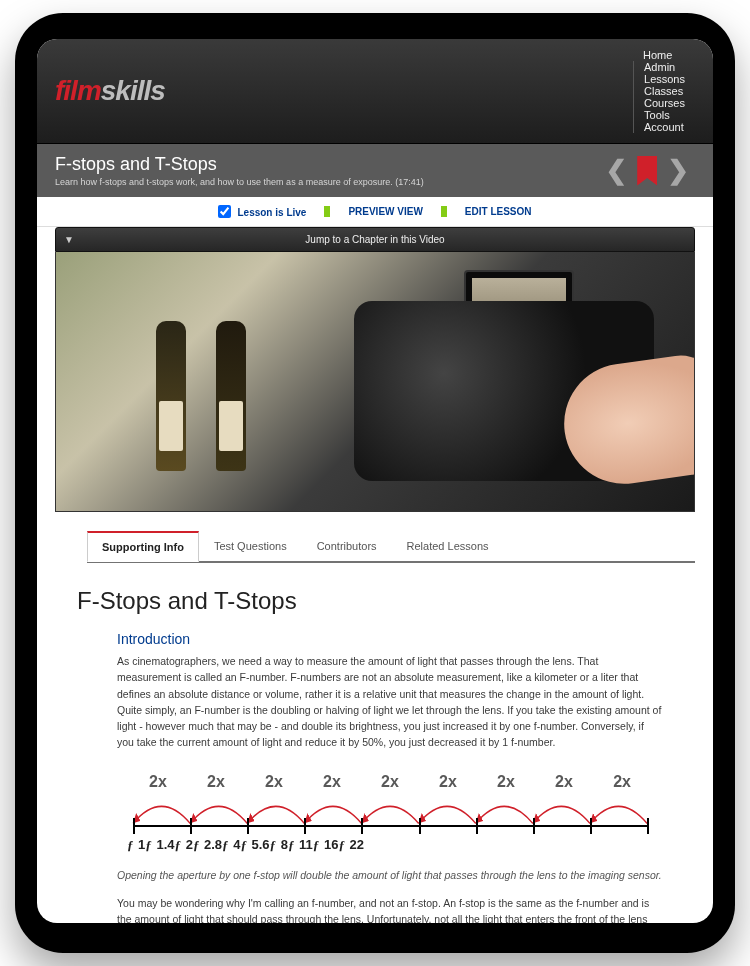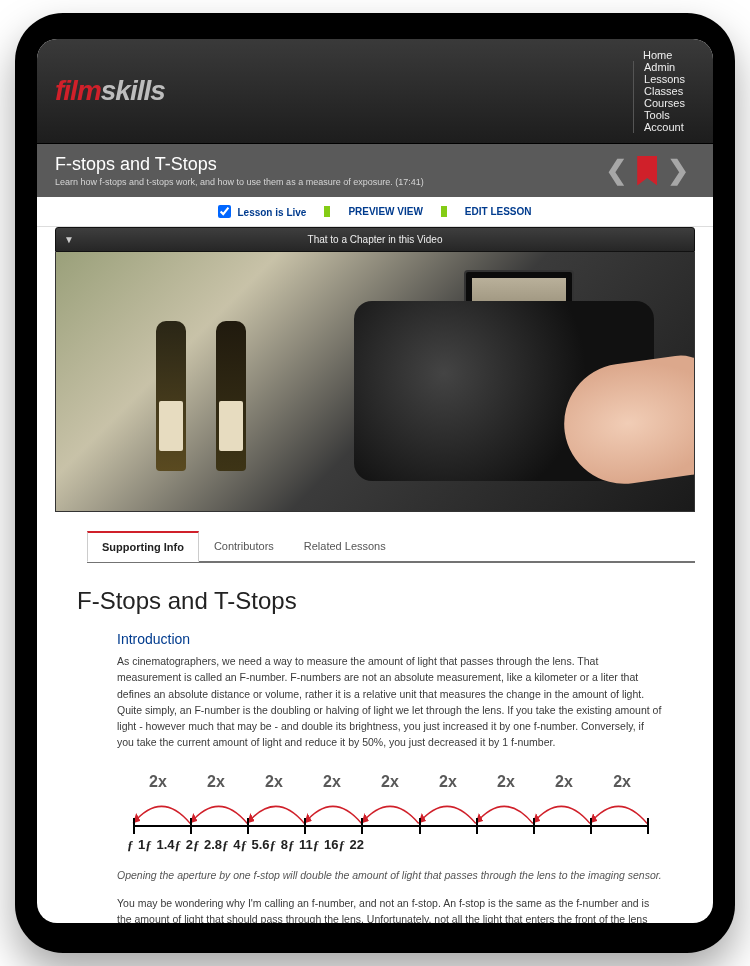--- a/index.html
+++ b/index.html
@@ -190,38 +190,39 @@
         <input type="checkbox" checked="" style="">
         <span>Lesson is Live</span>
       </label>
       <span class="ctrl">PREVIEW VIEW</span>
       <span class="ctrl">EDIT LESSON</span>
     </div>
 
     <div class="video-wrap">
       <div class="chapter-bar">
         <span class="tri">▼</span>
-        <span class="lbl">That to a Chapter in this Video</span>
+        <span class="lbl">Jump to a Chapter in this Video</span>
       </div>
       <div class="video">
         <div class="bottle b1">
             <div class="lbl"></div>
           </div>
         <div class="bottle b2">
             <div class="lbl"></div>
           </div>
         <div class="monitor"></div>
         <div class="camera"></div>
         <div class="hand"></div>
       </div>
     </div>
 
     <div class="tabs-wrap">
       <div class="tabs">
         <div class="tab active">Supporting Info</div>
+        <div class="tab">Test Questions</div>
         <div class="tab">Contributors</div>
         <div class="tab">Related Lessons</div>
       </div>
     </div>
 
     <div class="content">
       <h2>F-Stops and T-Stops</h2>
 
       <div class="intro-block">
         <h3>Introduction</h3>

